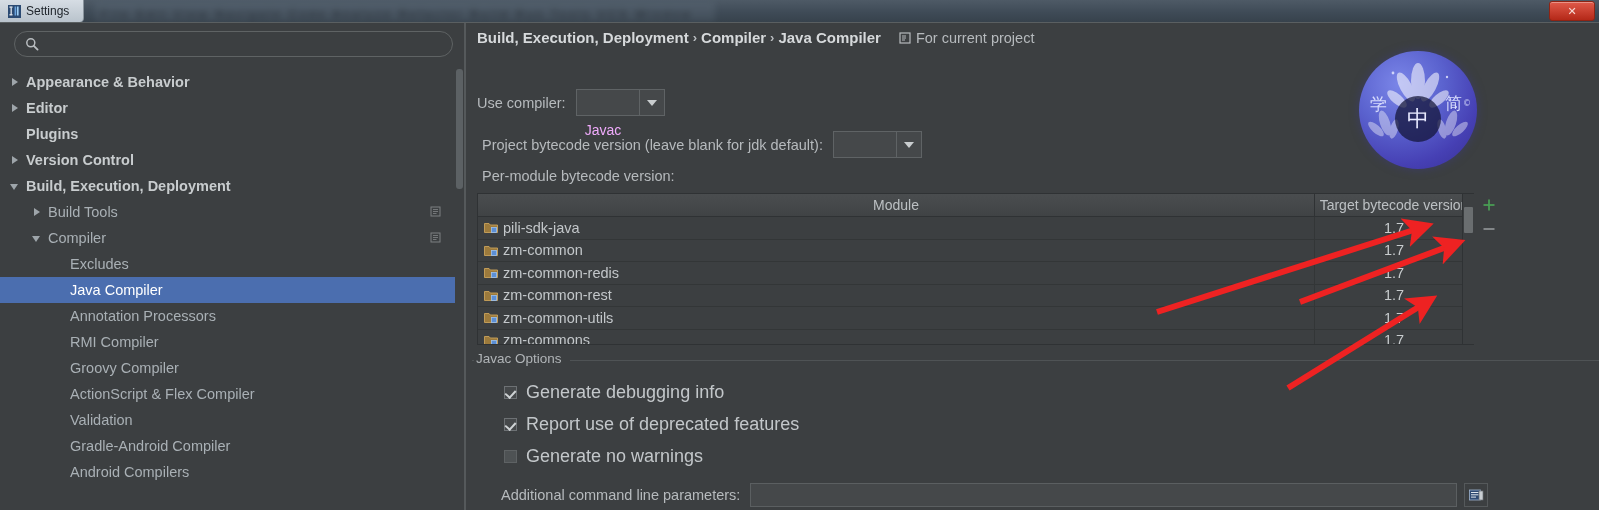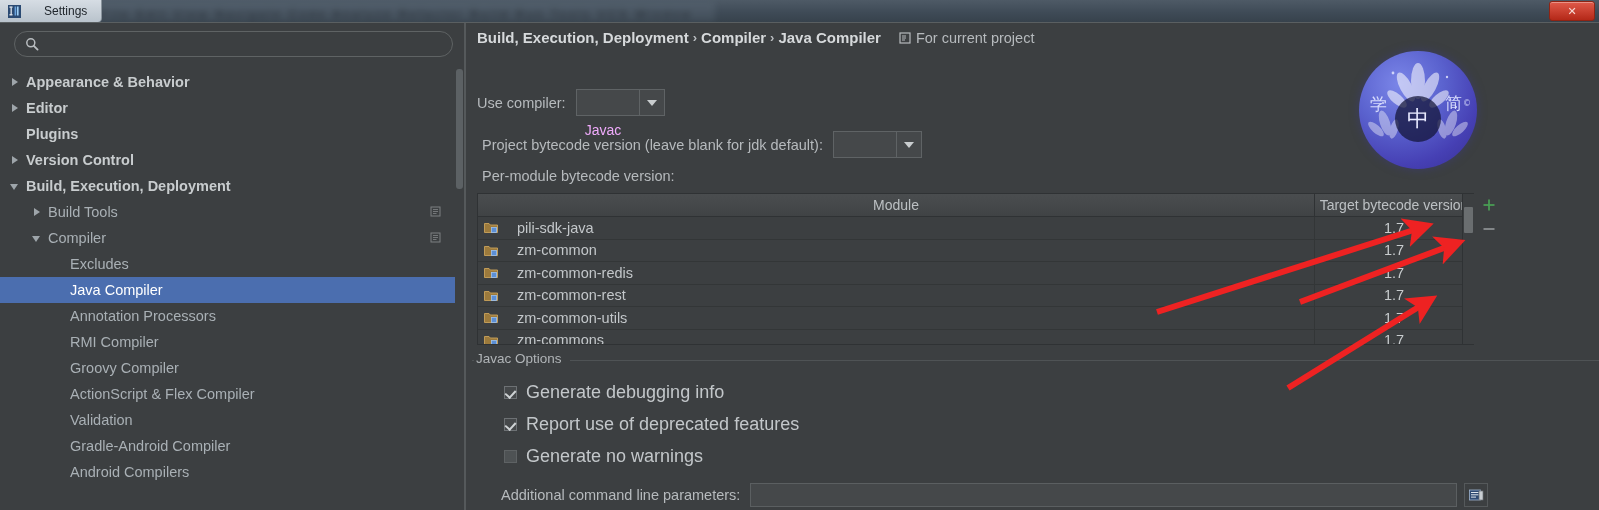--- a/index.html
+++ b/index.html
@@ -31,21 +31,21 @@
     color: #20262c; font-size: 11px; letter-spacing: 3px;
     position: relative; top: 3px; left: 6px;
     font-family: "Liberation Sans", sans-serif;
   }
   .tb-tab {
     position: absolute; left: 0; top: 0; height: 22px;
     padding: 0 14px 0 8px;
     background: linear-gradient(to bottom, #d6dde4, #b9c3cc);
     border-right: 1px solid #8a949d;
     border-bottom-right-radius: 4px;
-    display: flex; align-items: center; gap: 23px;
+    display: flex; align-items: center; gap: 5px;
   }
   .tb-tab .tb-title {
     font-size: 12px; color: #20262c;
   }
   .tb-ij-icon {
     width: 13px; height: 13px; display: block;
   }
   .tb-close {
     position: absolute; right: 4px; top: 1px;
     width: 44px; height: 18px;
@@ -234,21 +234,21 @@
   }
   .trow {
     display: flex; height: 21.5px;
     border-bottom: 1px solid #333637;
   }
   .trow .c1 {
     flex: 0 0 836px;
     display: flex; align-items: center;
     padding-left: 6px; box-sizing: border-box;
     color: #c3c7ca; font-size: 14.5px;
-    gap: 19px;
+    gap: 5px;
     text-align: right;
   }
   .trow .c2 {
     flex: 1 1 auto;
     border-left: 1px solid #333637;
     display: flex; align-items: center; justify-content: center;
     color: #c8ccce; font-size: 14.5px;
   }
   .tbl-vscroll {
     position: absolute; right: 27px; top: 1px; width: 11px; height: 150px;

